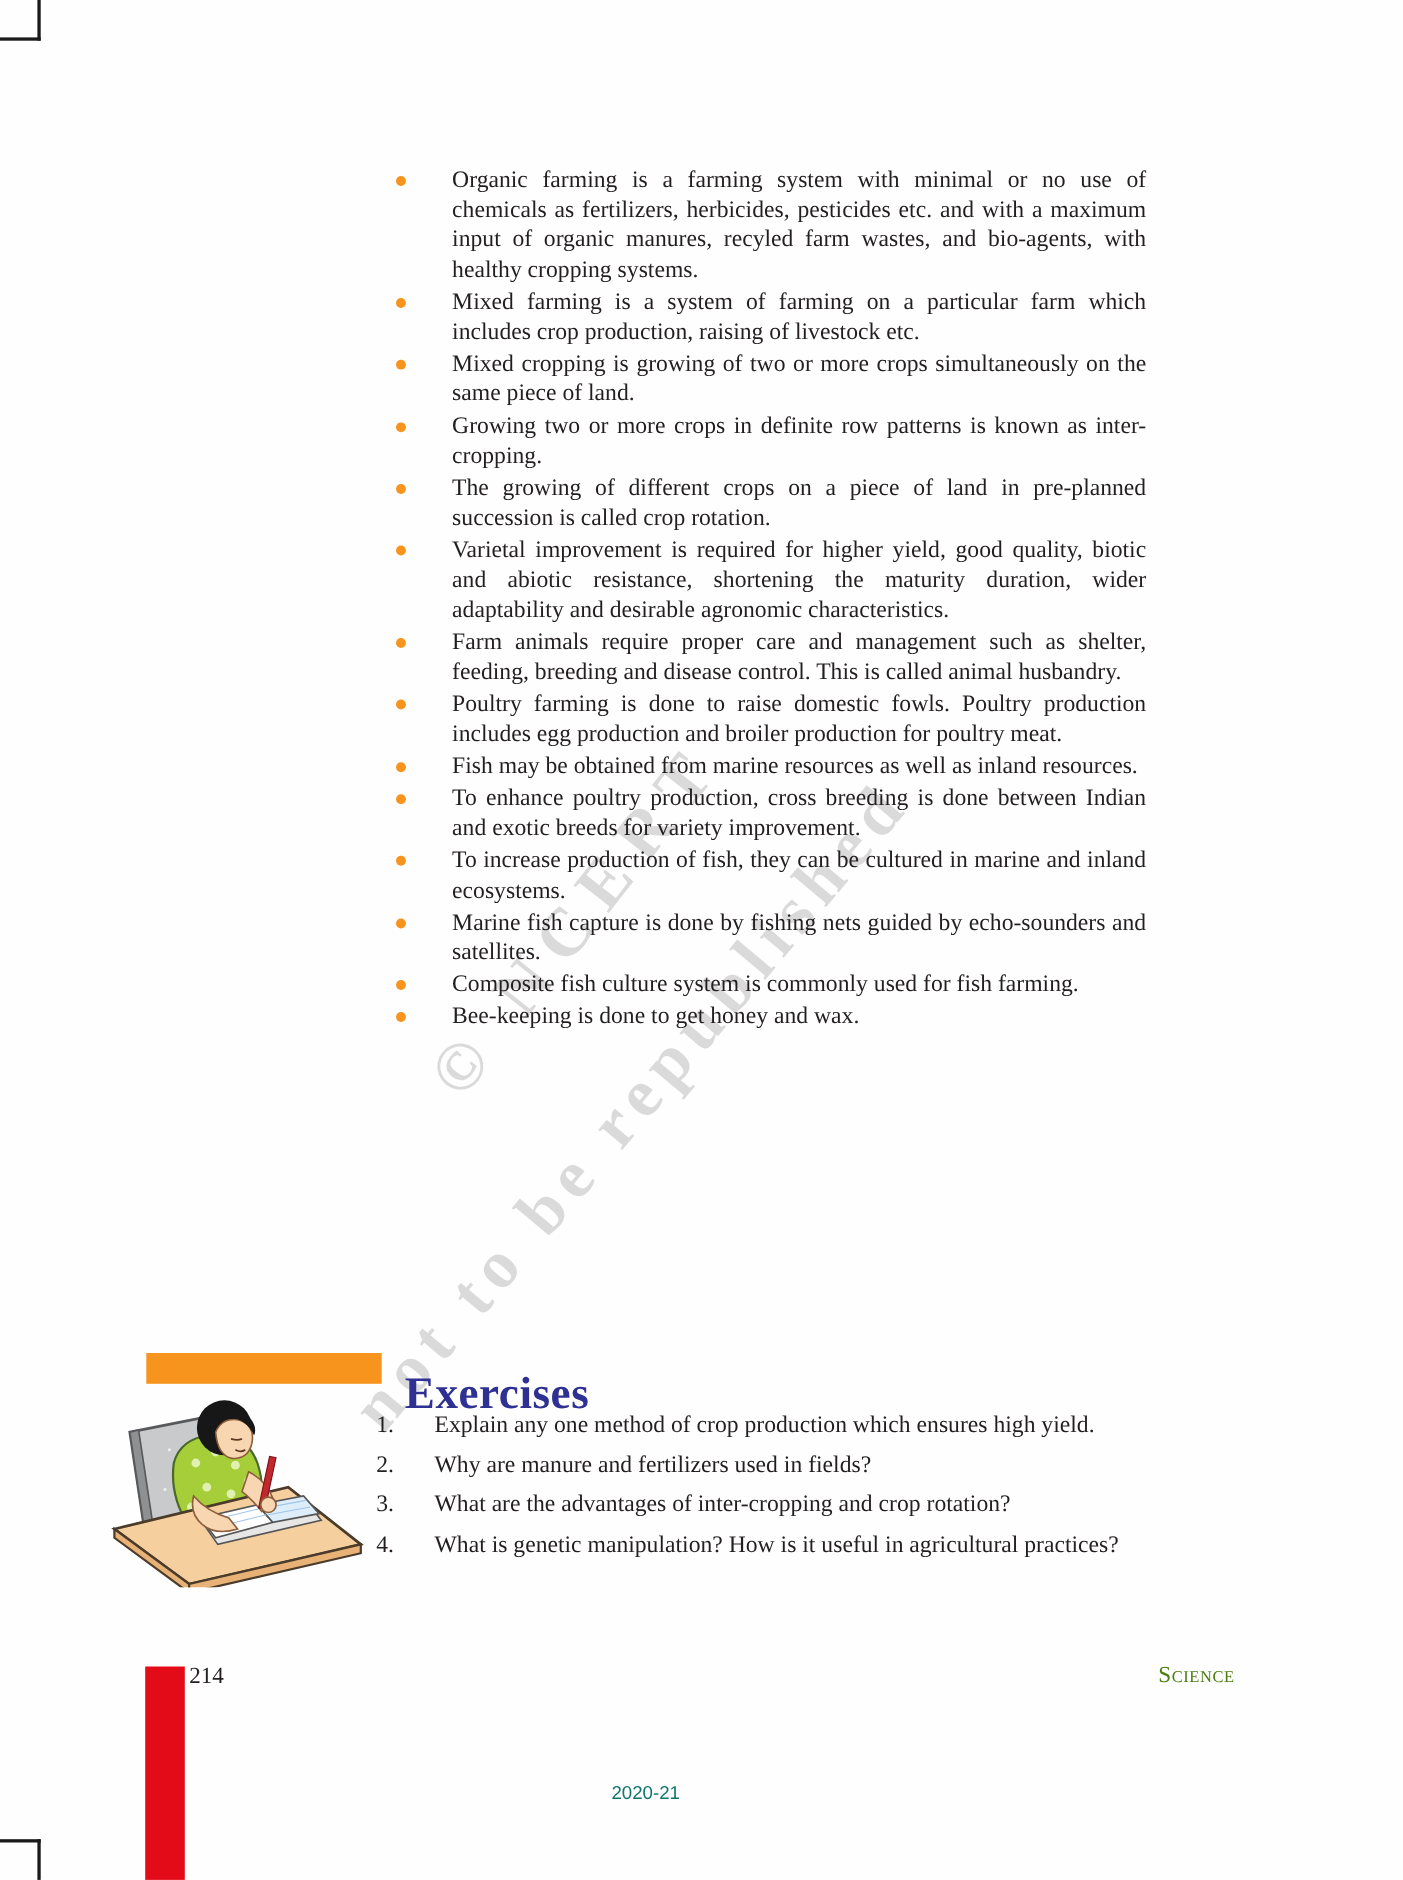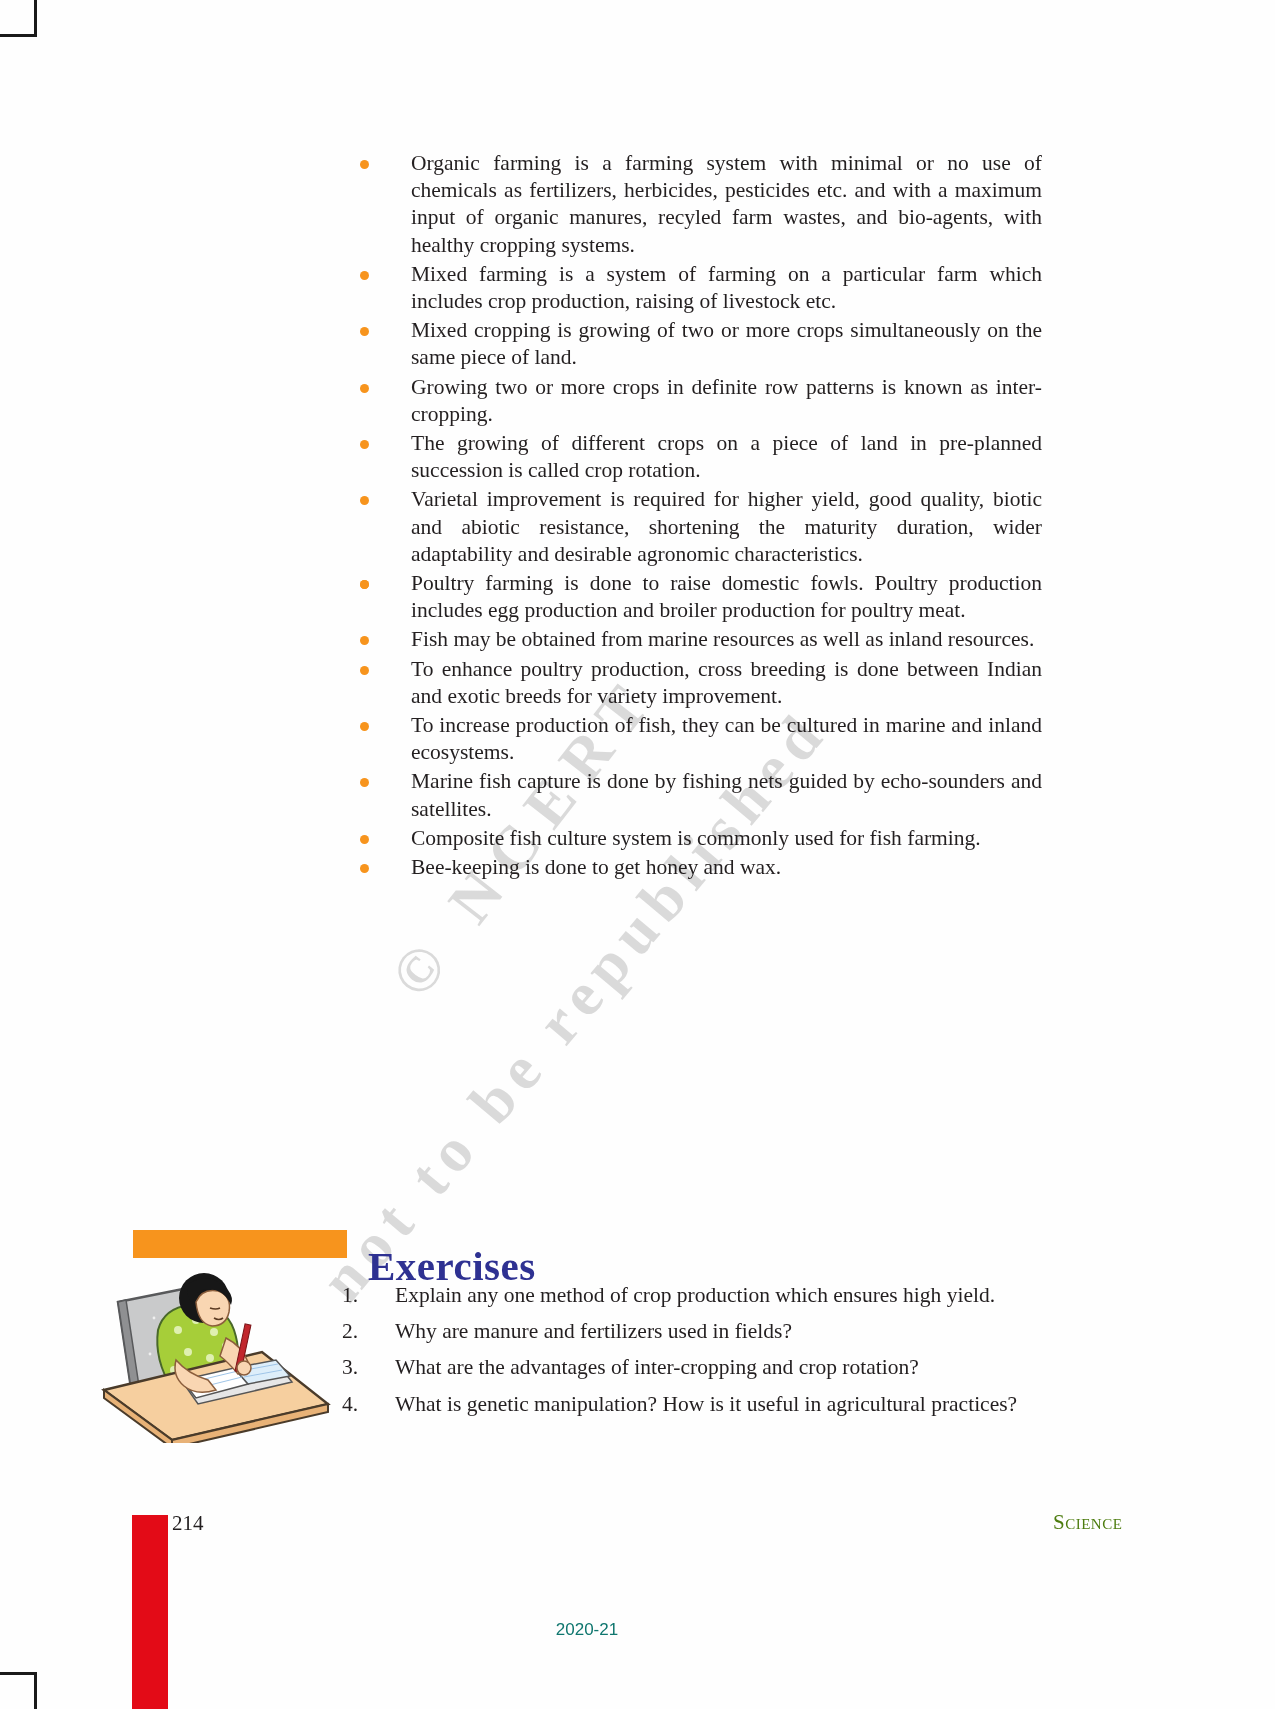--- a/index.html
+++ b/index.html
@@ -68,21 +68,21 @@
   <div class="wm wm1">© NCERT</div>
   <div class="wm wm2">not to be republished</div>
 
   <ul class="summary">
     <li><span class="bullet"></span><span>Organic farming is a farming system with minimal or no use of chemicals as fertilizers, herbicides, pesticides etc. and with a maximum input of organic manures, recyled farm wastes, and bio-agents, with healthy cropping systems.</span></li>
     <li><span class="bullet"></span><span>Mixed farming is a system of farming on a particular farm which includes crop production, raising of livestock etc.</span></li>
     <li><span class="bullet"></span><span>Mixed cropping is growing of two or more crops simultaneously on the same piece of land.</span></li>
     <li><span class="bullet"></span><span>Growing two or more crops in definite row patterns is known as inter-cropping.</span></li>
     <li><span class="bullet"></span><span>The growing of different crops on a piece of land in pre-planned succession is called crop rotation.</span></li>
     <li><span class="bullet"></span><span>Varietal improvement is required for higher yield, good quality, biotic and abiotic resistance, shortening the maturity duration, wider adaptability and desirable agronomic characteristics.</span></li>
-    <li><span class="bullet"></span></li>
+    <li><span class="bullet"></span><span>Farm animals require proper care and management such as shelter, feeding, breeding and disease control. This is called animal husbandry.</span></li>
     <li><span class="bullet"></span><span>Poultry farming is done to raise domestic fowls. Poultry production includes egg production and broiler production for poultry meat.</span></li>
     <li><span class="bullet"></span><span>Fish may be obtained from marine resources as well as inland resources.</span></li>
     <li><span class="bullet"></span><span>To enhance poultry production, cross breeding is done between Indian and exotic breeds for variety improvement.</span></li>
     <li><span class="bullet"></span><span>To increase production of fish, they can be cultured in marine and inland ecosystems.</span></li>
     <li><span class="bullet"></span><span>Marine fish capture is done by fishing nets guided by echo-sounders and satellites.</span></li>
     <li><span class="bullet"></span><span>Composite fish culture system is commonly used for fish farming.</span></li>
     <li><span class="bullet"></span><span>Bee-keeping is done to get honey and wax.</span></li>
   </ul>
 
   <div class="ex-bar"></div>

